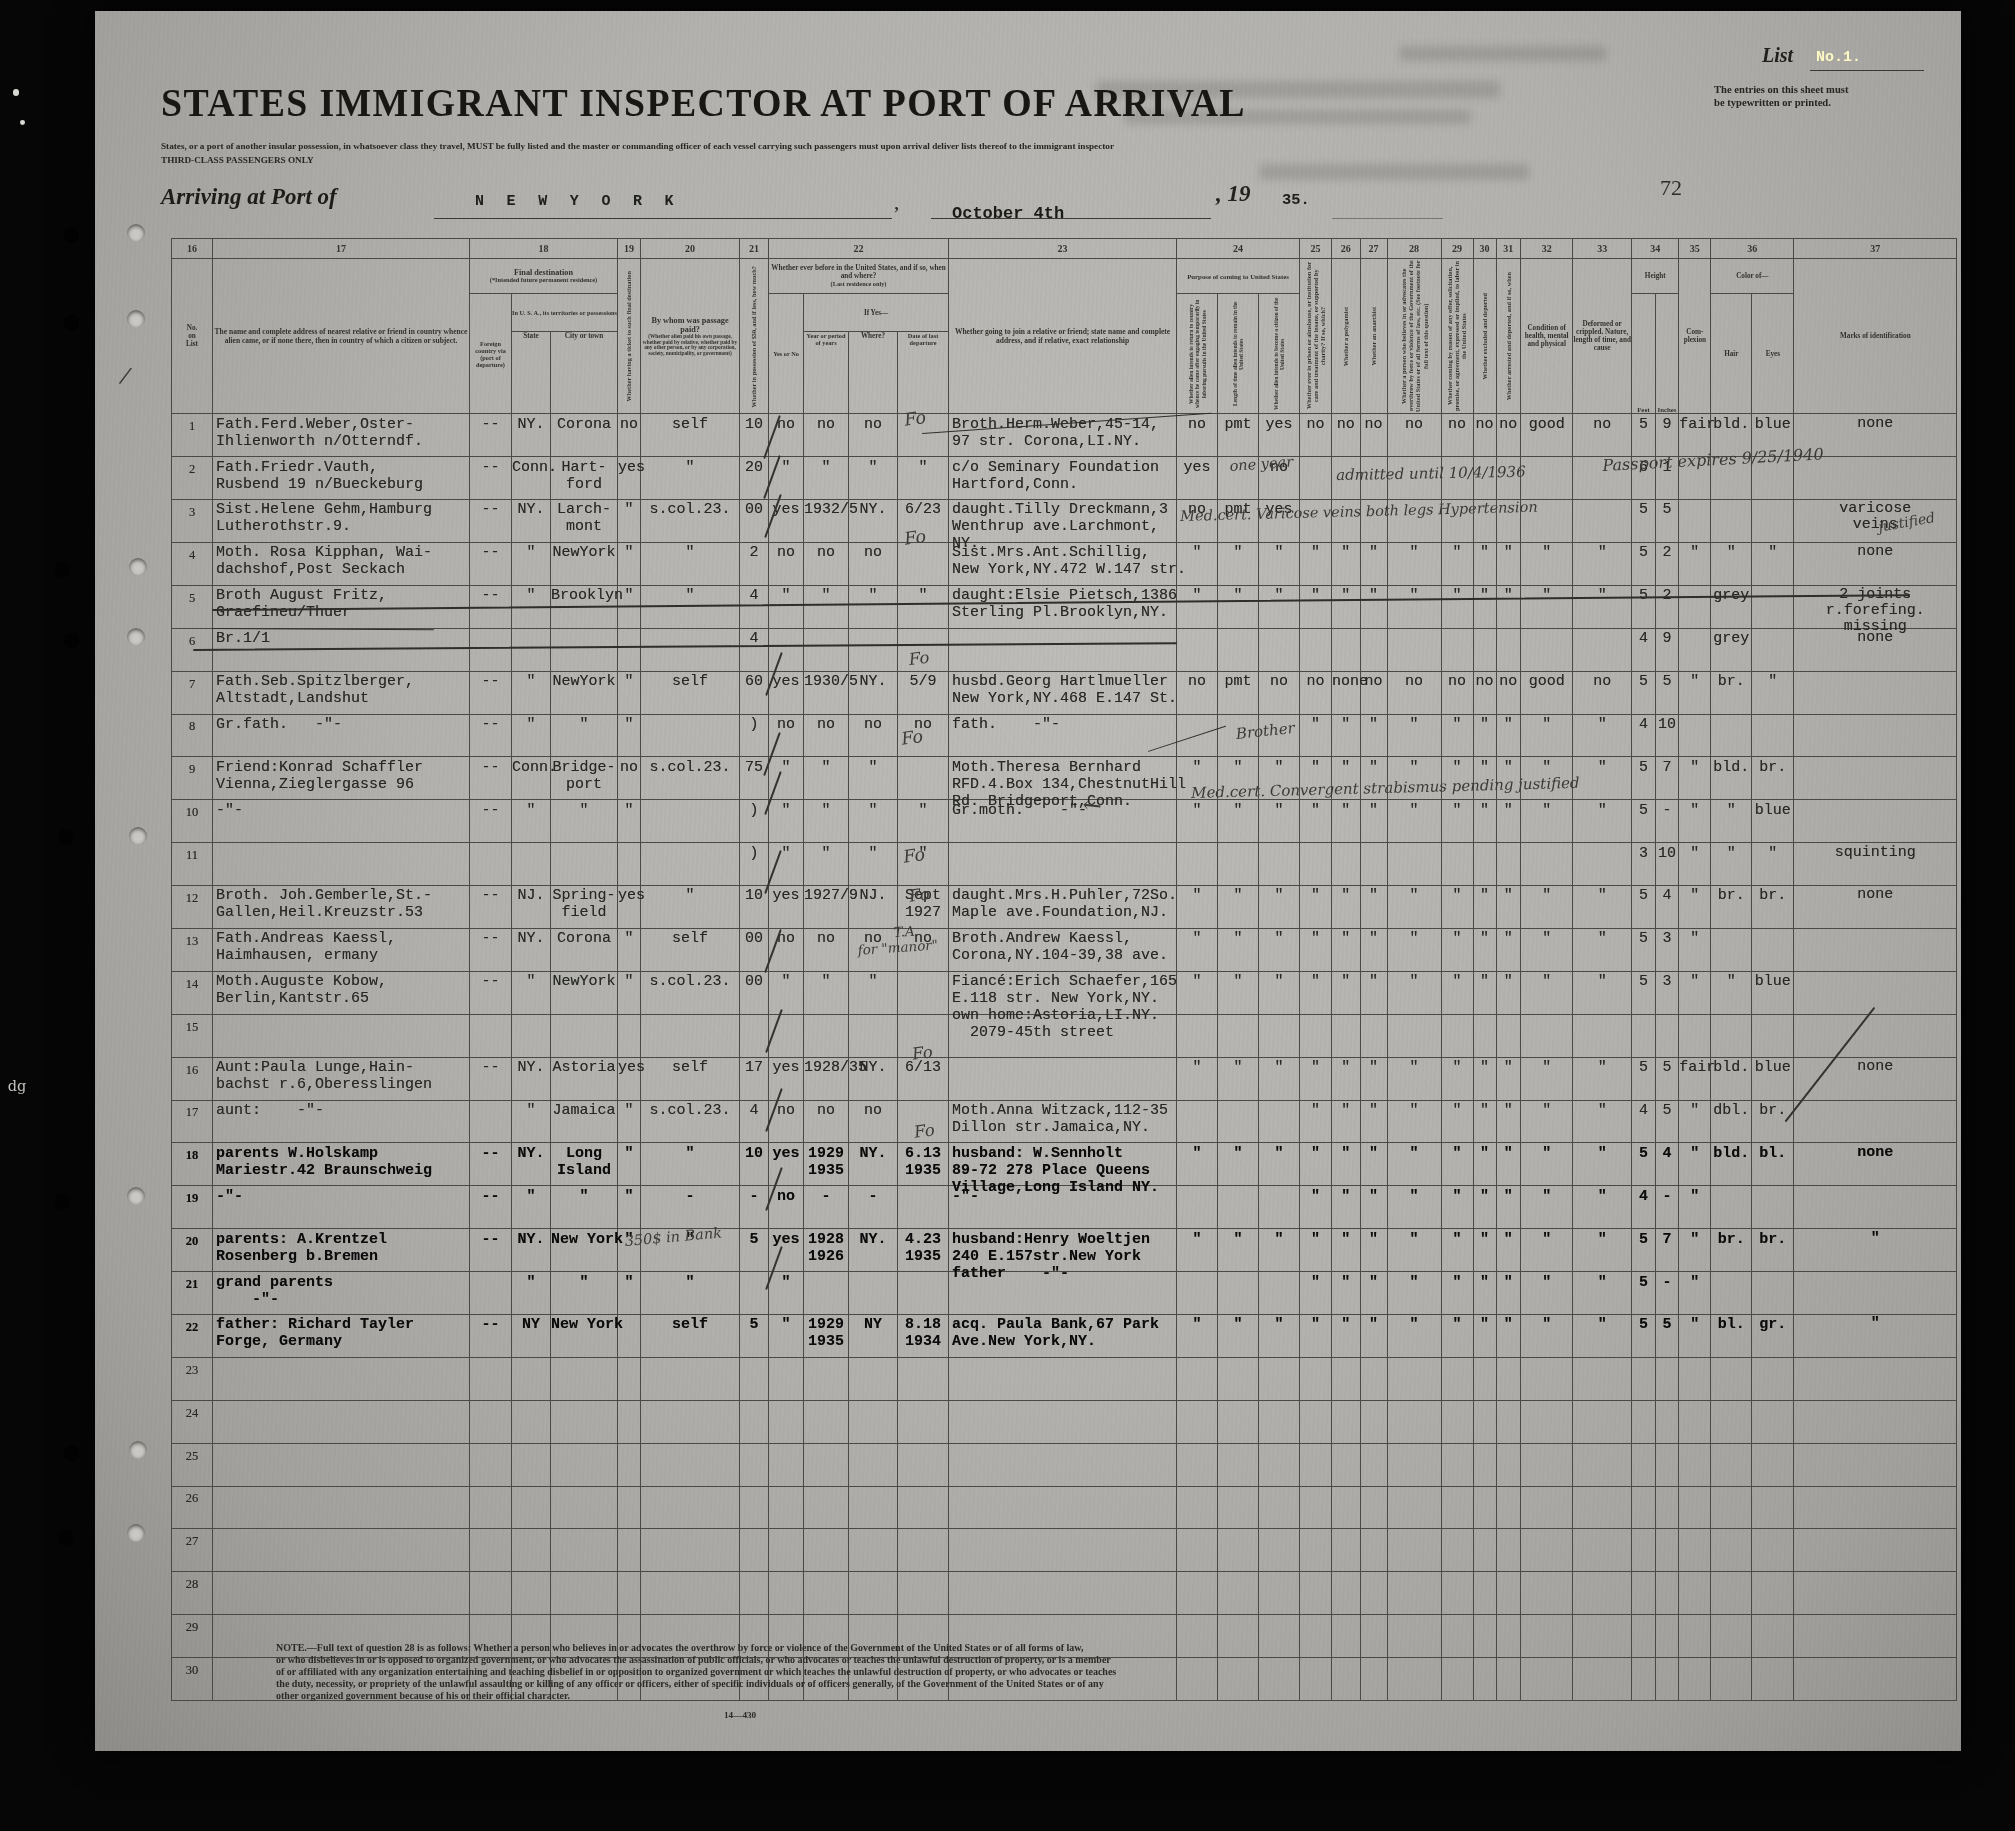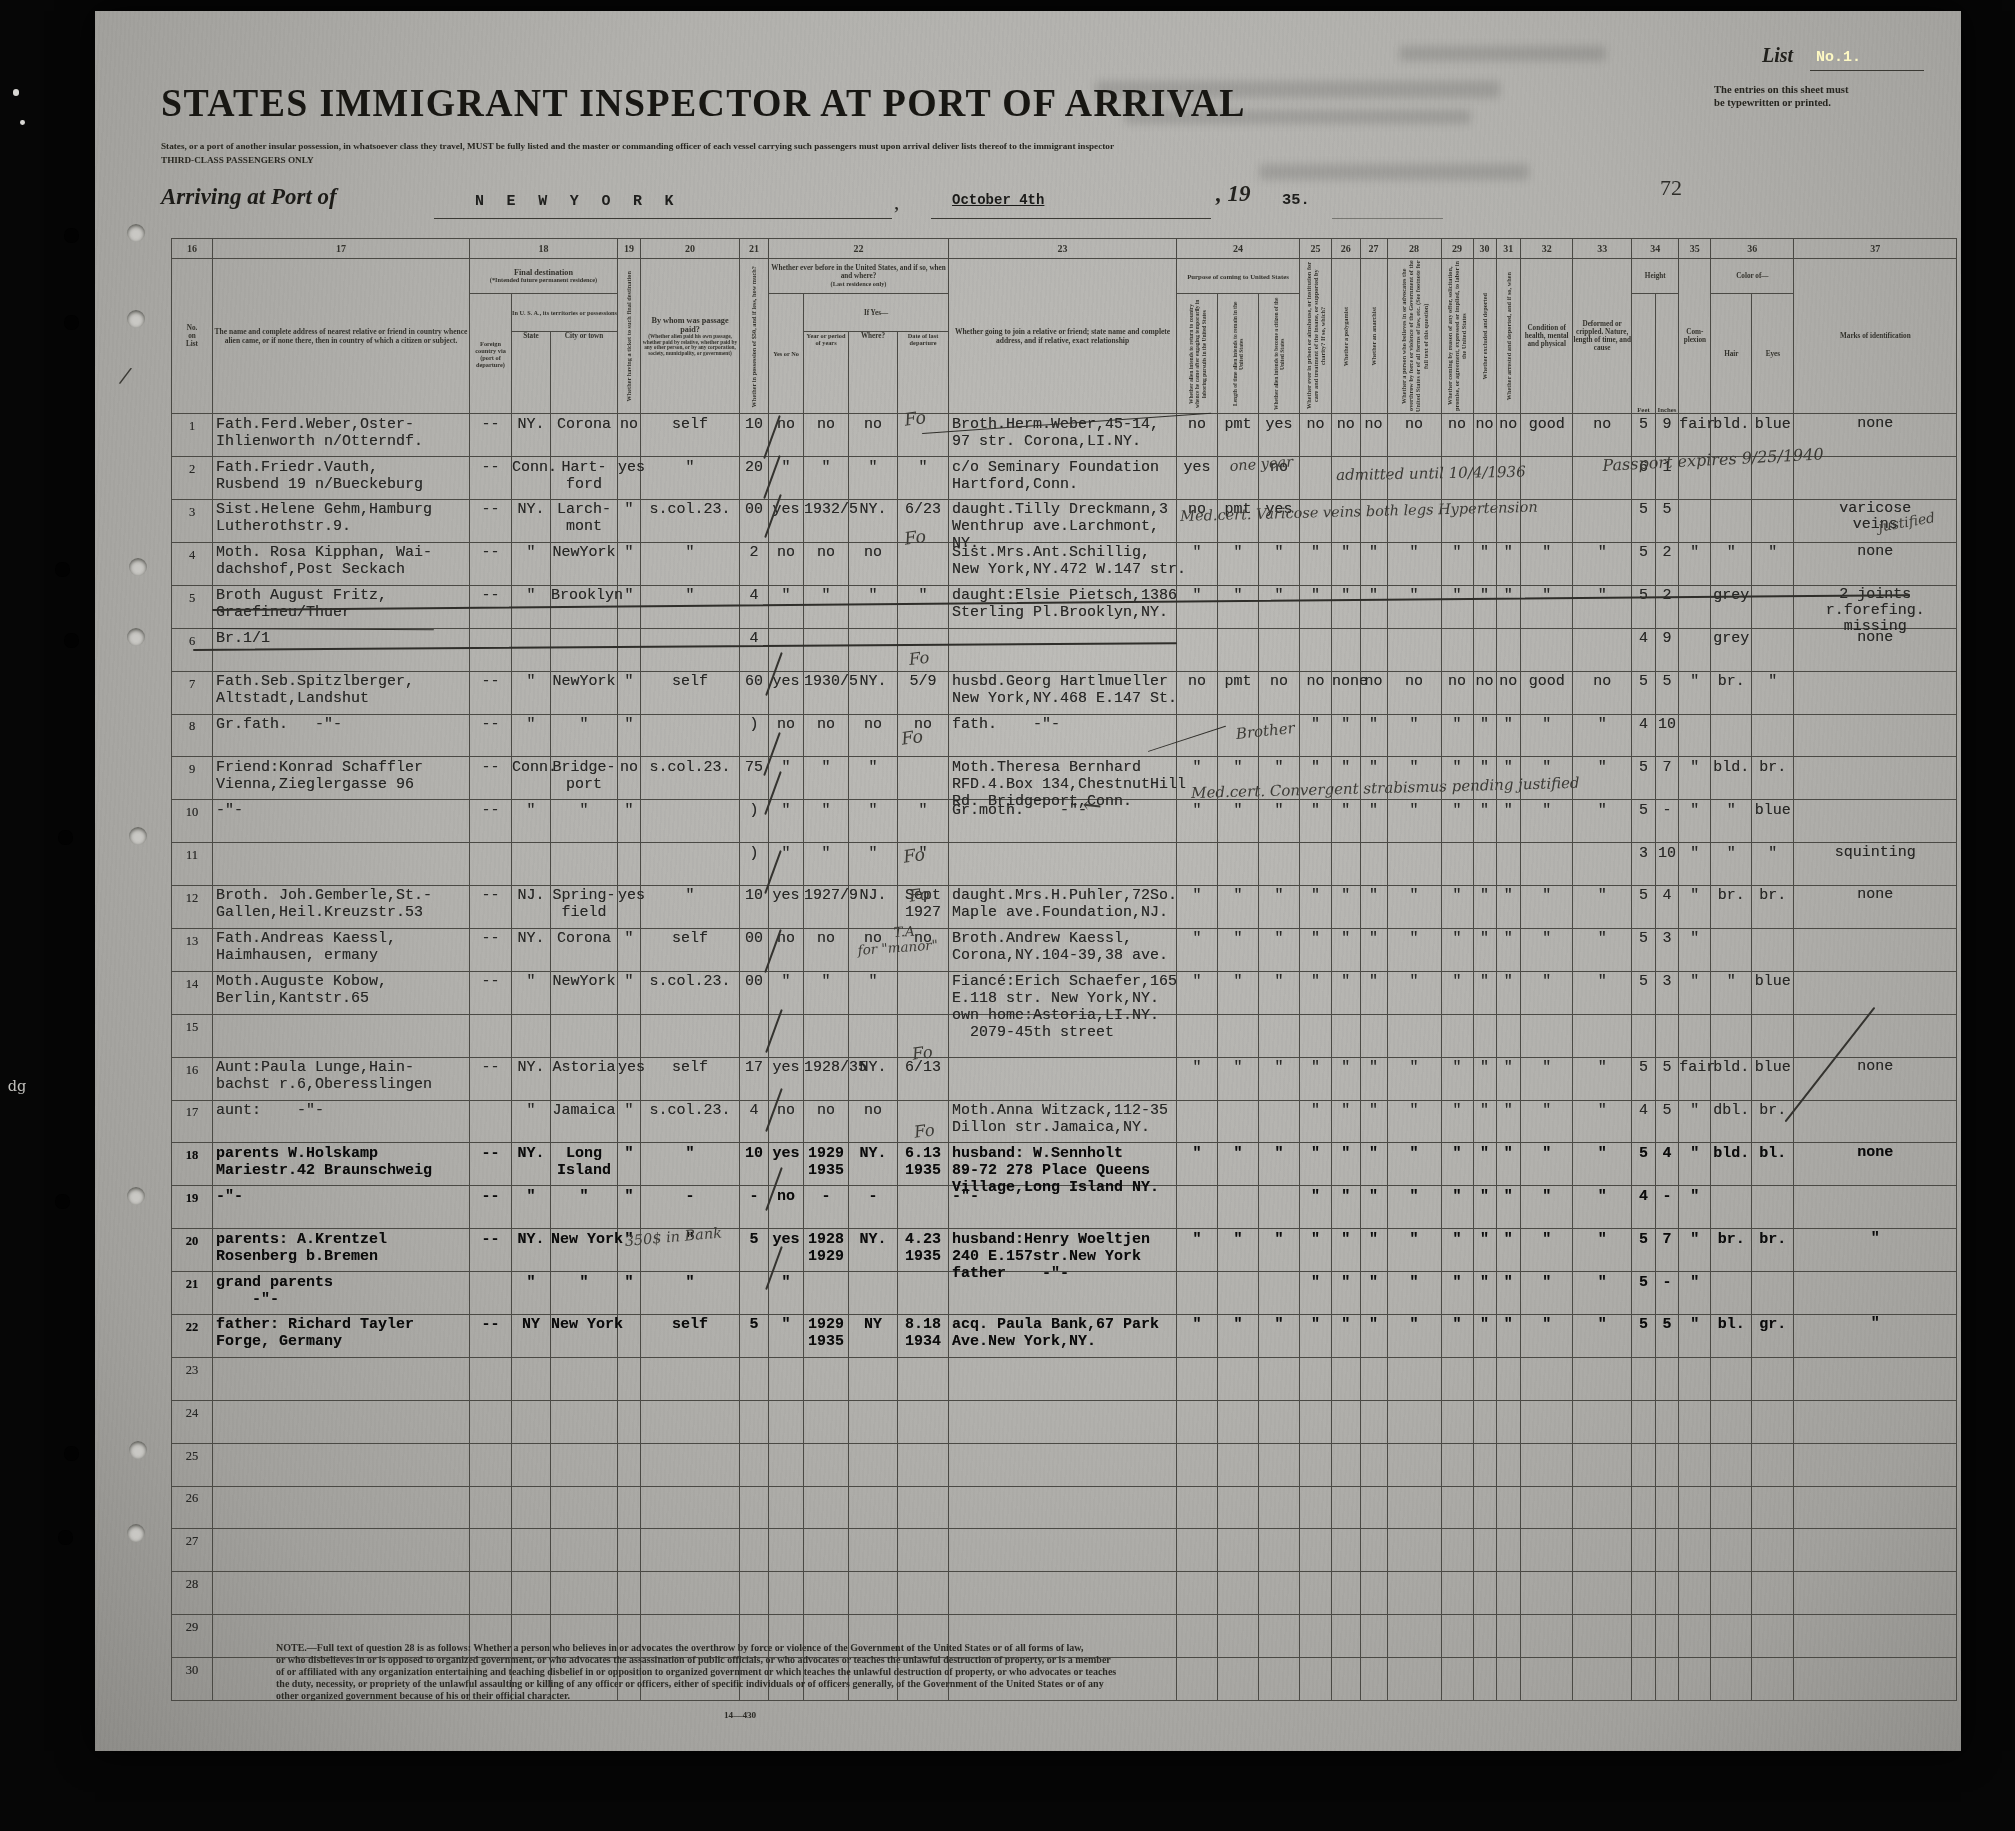--- a/index.html
+++ b/index.html
@@ -17,21 +17,21 @@
   .dotw{position:absolute;border-radius:50%;background:#d8d7d3;}
 
   .title{left:161px;top:80px;font-size:39px;font-weight:bold;letter-spacing:1.4px;color:#181713;
          transform:scaleX(.97);transform-origin:left top;white-space:nowrap;}
   .sub1{left:161px;top:141px;width:1134px;font-size:9.2px;font-weight:bold;color:#27261f;}
   .sub2{left:161px;top:155px;font-size:9.2px;font-weight:bold;color:#27261f;}
   .arrlabel{left:161px;top:184px;font-size:23px;font-style:italic;font-weight:bold;color:#1d1c18;white-space:nowrap;}
   .tw{font-family:"Liberation Mono","DejaVu Sans Mono",monospace;}
   .port{left:475px;top:193px;font-size:15px;font-weight:bold;letter-spacing:6.8px;color:#1f1f1d;}
   .comma{left:894px;top:190px;font-size:21px;color:#24231f;}
-  .datetx{left:952px;top:192px;font-size:14px;font-weight:bold;color:#1b1b19;text-decoration:underline;}
+  .datetx{left:952px;top:204px;font-size:17px;font-weight:bold;color:#1b1b19;}
   .pre19{left:1216px;top:181px;font-size:23px;font-style:italic;font-weight:bold;color:#23221e;}
   .yr35{left:1282px;top:191px;font-size:15.4px;font-weight:bold;color:#1d1d1b;}
   .sheetnum{left:1660px;top:175px;font-size:22px;color:#2d2c28;}
   .listlbl{left:1762px;top:44px;font-size:20px;font-style:italic;font-weight:bold;color:#21201c;}
   .listno{left:1816px;top:49px;font-size:15px;font-weight:bold;color:#fef9c3;}
   .entries{left:1714px;top:83px;width:217px;font-size:10.6px;font-weight:bold;color:#26251f;
            white-space:pre-line;line-height:13px;}
   .uline{position:absolute;height:1.4px;background:#3a3934;}
 
   table#manifest{position:absolute;left:171px;top:238px;width:1785px;border-collapse:collapse;
@@ -2126,21 +2126,21 @@
             <div class="cc">"</div>
           </td>
           <td class="ck-m">
             <div class="cc">5</div>
           </td>
           <td class="ck-by">
             <div class="cc">yes</div>
           </td>
           <td class="ck-yr">
             <div class="cc">1928
-1929</div>
+1926</div>
           </td>
           <td class="ck-wh">
             <div class="cc">NY.</div>
           </td>
           <td class="ck-dt">
             <div class="cc">4.23
 1935</div>
           </td>
           <td class="ck-join">
             <div class="cc">husband:Henry Woeltjen

